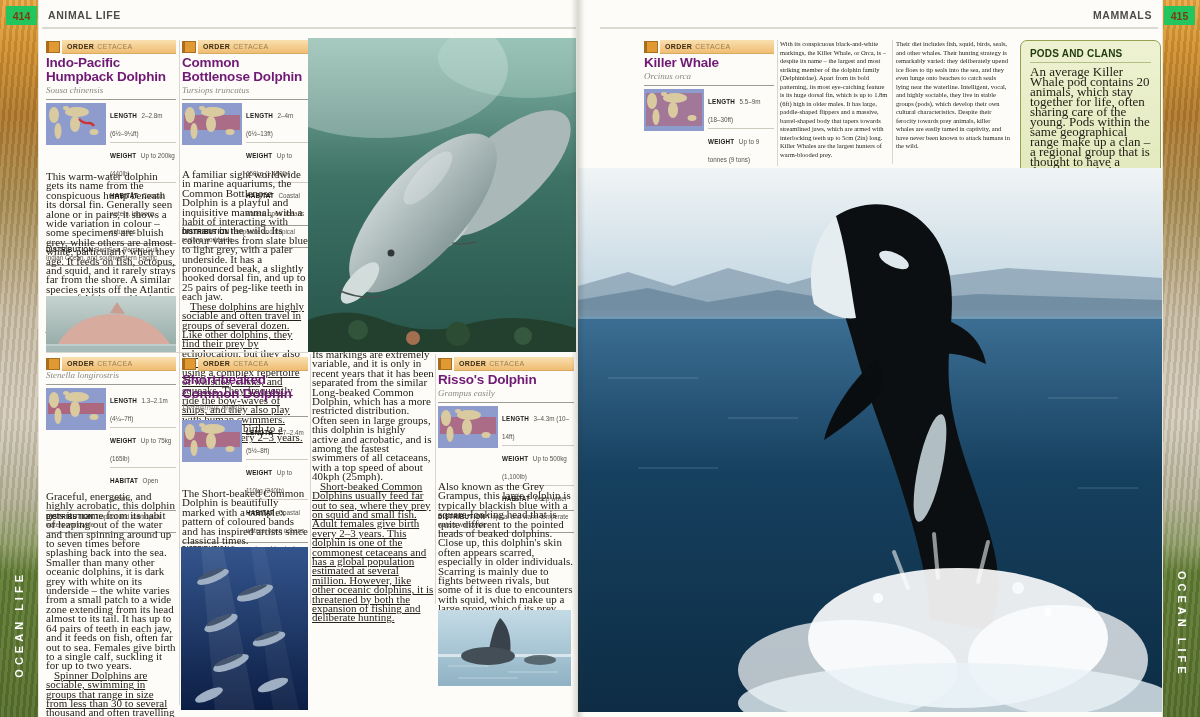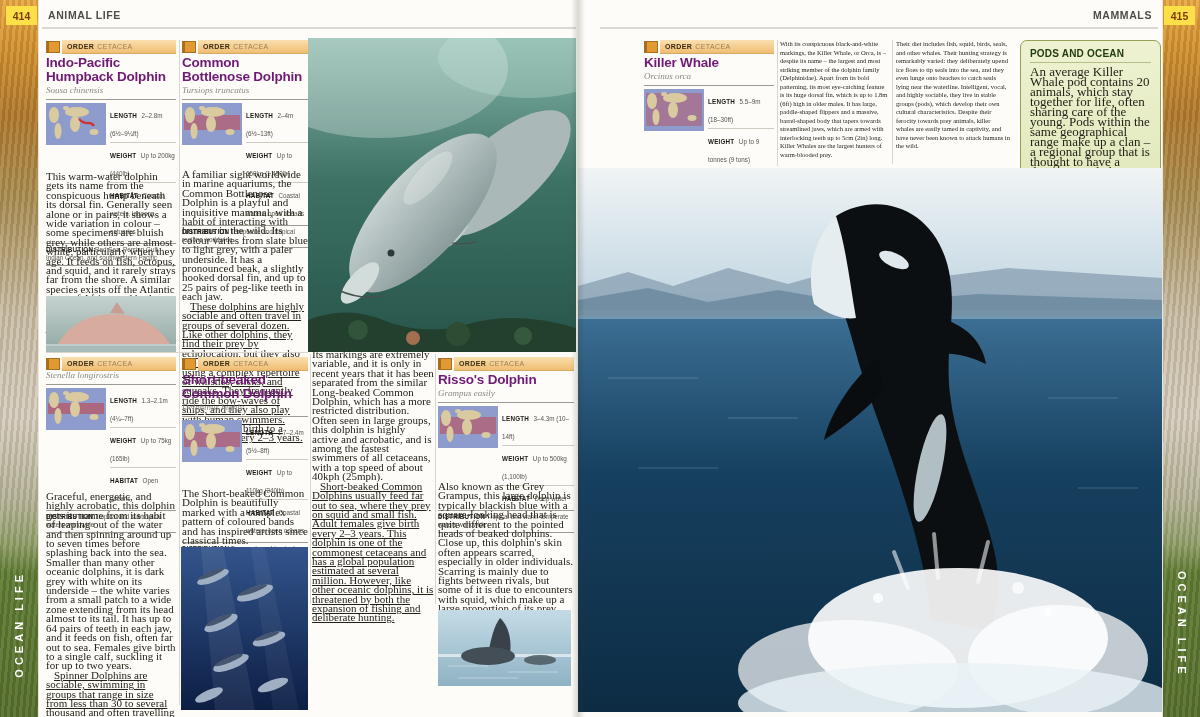--- a/index.html
+++ b/index.html
@@ -12,21 +12,21 @@
   .edge::before{content:"";position:absolute;inset:0;
     background:repeating-linear-gradient(95deg,rgba(70,35,0,.12) 0 3px,rgba(255,255,255,.07) 3px 6px);}
   .edge.left{left:0;border-right:1px solid #e9e5da;}
   .edge.right{left:1162px;border-left:1px solid #e9e5da;}
   .edge-label{position:absolute;bottom:18px;left:0;width:38px;height:150px;display:flex;align-items:center;justify-content:center;
     color:#fff;font-weight:bold;font-size:11px;letter-spacing:4px;}
   .edge.left .edge-label span{writing-mode:vertical-rl;transform:rotate(180deg);}
   .edge.right .edge-label span{writing-mode:vertical-rl;}
 
   
-  .pagenum{position:absolute;top:6px;width:31px;height:19px;background:#fde047;color:#7c3c10;
+  .pagenum{position:absolute;top:6px;width:31px;height:19px;background:#22c55e;color:#7c3c10;
     font-size:10.5px;font-weight:bold;display:flex;align-items:center;justify-content:center;}
   #pagenum-left{left:6px;} #pagenum-right{left:1164px;}
   .section-title{position:absolute;top:9px;font-size:10.5px;font-weight:bold;color:#4c4c48;letter-spacing:.6px;}
   #section-left{left:48px;} #section-right{right:48px;}
   .hrule{position:absolute;top:27px;height:2px;background:#dbd9d2;}
   #hrule-left{left:42px;width:534px;} #hrule-right{left:600px;width:558px;}
 
   .gutter{position:absolute;left:571px;top:0;width:14px;height:717px;
     background:linear-gradient(90deg,rgba(0,0,0,0) 0%,rgba(60,50,30,.18) 50%,rgba(0,0,0,0) 100%);}
 
@@ -400,21 +400,21 @@
     <div class="dist"><span class="flab">DISTRIBUTION</span> <span class="fval">Tropical, temperate, and polar waters worldwide</span></div>
   </div>
   <div class="body-text bt-kw" style="position:absolute;left:780px;top:40px;width:108px;">
     <p>With its conspicuous black-and-white markings, the Killer Whale, or Orca, is – despite its name – the largest and most striking member of the dolphin family (Delphinidae). Apart from its bold patterning, its most eye-catching feature is its huge dorsal fin, which is up to 1.8m (6ft) high in older males. It has large, paddle-shaped flippers and a massive, barrel-shaped body that tapers towards streamlined jaws, which are armed with interlocking teeth up to 5cm (2in) long. Killer Whales are the largest hunters of warm-blooded prey.</p>
   </div>
   <div class="body-text bt-kw" style="position:absolute;left:896px;top:40px;width:114px;">
     <p>Their diet includes fish, squid, birds, seals, and other whales. Their hunting strategy is remarkably varied: they deliberately upend ice floes to tip seals into the sea, and they even lunge onto beaches to catch seals lying near the waterline. Intelligent, vocal, and highly sociable, they live in stable groups (pods), which develop their own cultural characteristics. Despite their ferocity towards prey animals, killer whales are easily tamed in captivity, and have never been known to attack humans in the wild.</p>
   </div>
 
   <div class="feature">
-    <h3>PODS AND OCEAN</h3>
+    <h3>PODS AND CLANS</h3>
     <div class="body-text">An average Killer Whale pod contains 20 animals, which stay together for life, often sharing care of the young. Pods within the same geographical range make up a clan – a regional group that is thought to have a distinctive "dialect" that is passed on from adults to their young.</div>
   </div>
 
   <div class="photo" style="left:578px;top:168px;width:584px;height:544px;">
     <svg width="584" height="544" viewBox="0 0 584 544">
       <defs>
         <linearGradient id="skyG" x1="0" y1="0" x2="0" y2="1">
             <stop offset="0" stop-color="#f0f4f5"></stop>
             <stop offset="1" stop-color="#bdd3e0"></stop>
           </linearGradient>

